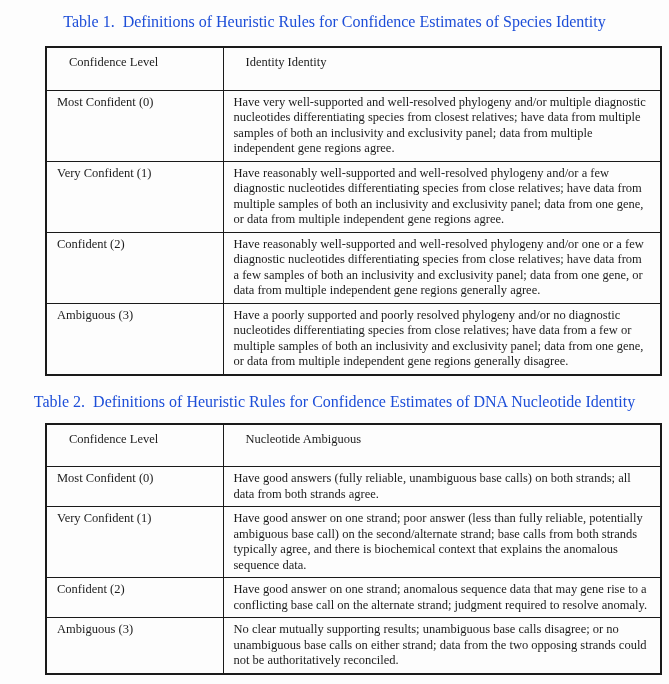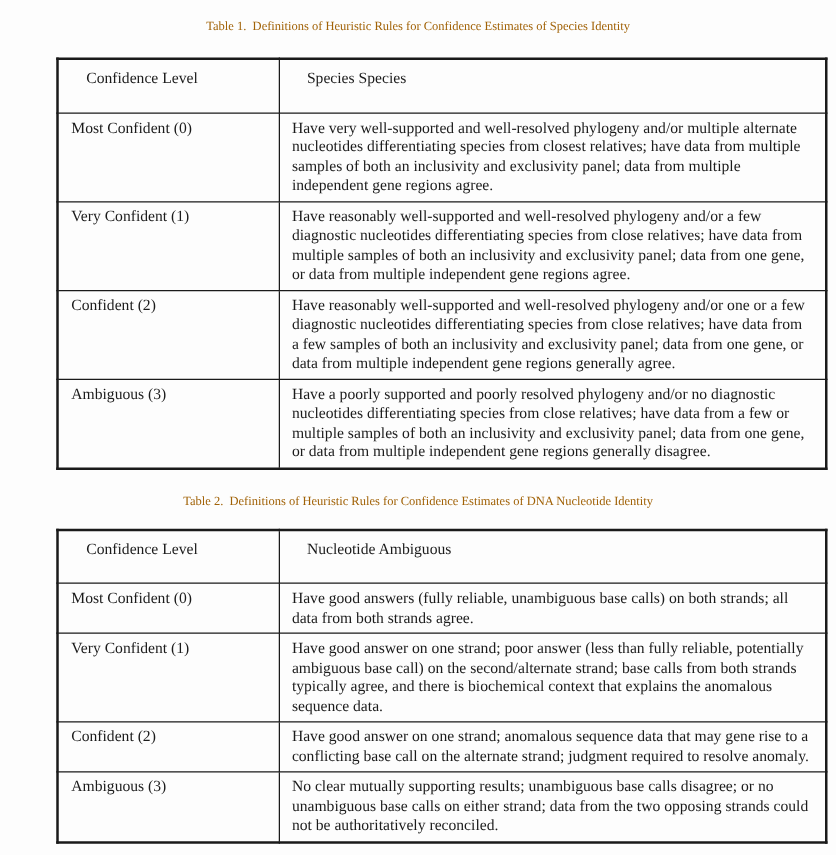--- a/index.html
+++ b/index.html
@@ -13,24 +13,24 @@
     color: #1b1b1b;
   }
   .page {
     position: relative;
     width: 669px;
     height: 684px;
     background: #fdfdfd;
   }
   .caption {
     text-align: center;
-    font-size: 10px;
+    font-size: 16px;
     line-height: 16px;
     white-space: pre-wrap;
-    color: #a16207;
+    color: #1d4ed8;
   }
   .caption.first {
     padding-top: 14px;
     margin-bottom: 16px;
   }
   .caption.second {
     padding-top: 18px;
     margin-bottom: 13px;
   }
   table.rules-table {
@@ -68,27 +68,27 @@
   <div class="caption first">Table 1.  Definitions of Heuristic Rules for Confidence Estimates of Species Identity</div>
 
   <table class="rules-table">
     <colgroup>
         <col class="col-level">
         <col class="col-def">
       </colgroup>
     <thead>
       <tr>
         <th>Confidence Level</th>
-        <th>Species Species</th>
+        <th>Identity Identity</th>
       </tr>
     </thead>
     <tbody>
       <tr>
         <td>Most Confident (0)</td>
-        <td>Have very well-supported and well-resolved phylogeny and/or multiple alternate nucleotides differentiating species from closest relatives; have data from multiple samples of both an inclusivity and exclusivity panel; data from multiple independent gene regions agree.</td>
+        <td>Have very well-supported and well-resolved phylogeny and/or multiple diagnostic nucleotides differentiating species from closest relatives; have data from multiple samples of both an inclusivity and exclusivity panel; data from multiple independent gene regions agree.</td>
       </tr>
       <tr>
         <td>Very Confident (1)</td>
         <td>Have reasonably well-supported and well-resolved phylogeny and/or a few diagnostic nucleotides differentiating species from close relatives; have data from multiple samples of both an inclusivity and exclusivity panel; data from one gene, or data from multiple independent gene regions agree.</td>
       </tr>
       <tr>
         <td>Confident (2)</td>
         <td>Have reasonably well-supported and well-resolved phylogeny and/or one or a few diagnostic nucleotides differentiating species from close relatives; have data from a few samples of both an inclusivity and exclusivity panel; data from one gene, or data from multiple independent gene regions generally agree.</td>
       </tr>
       <tr>

